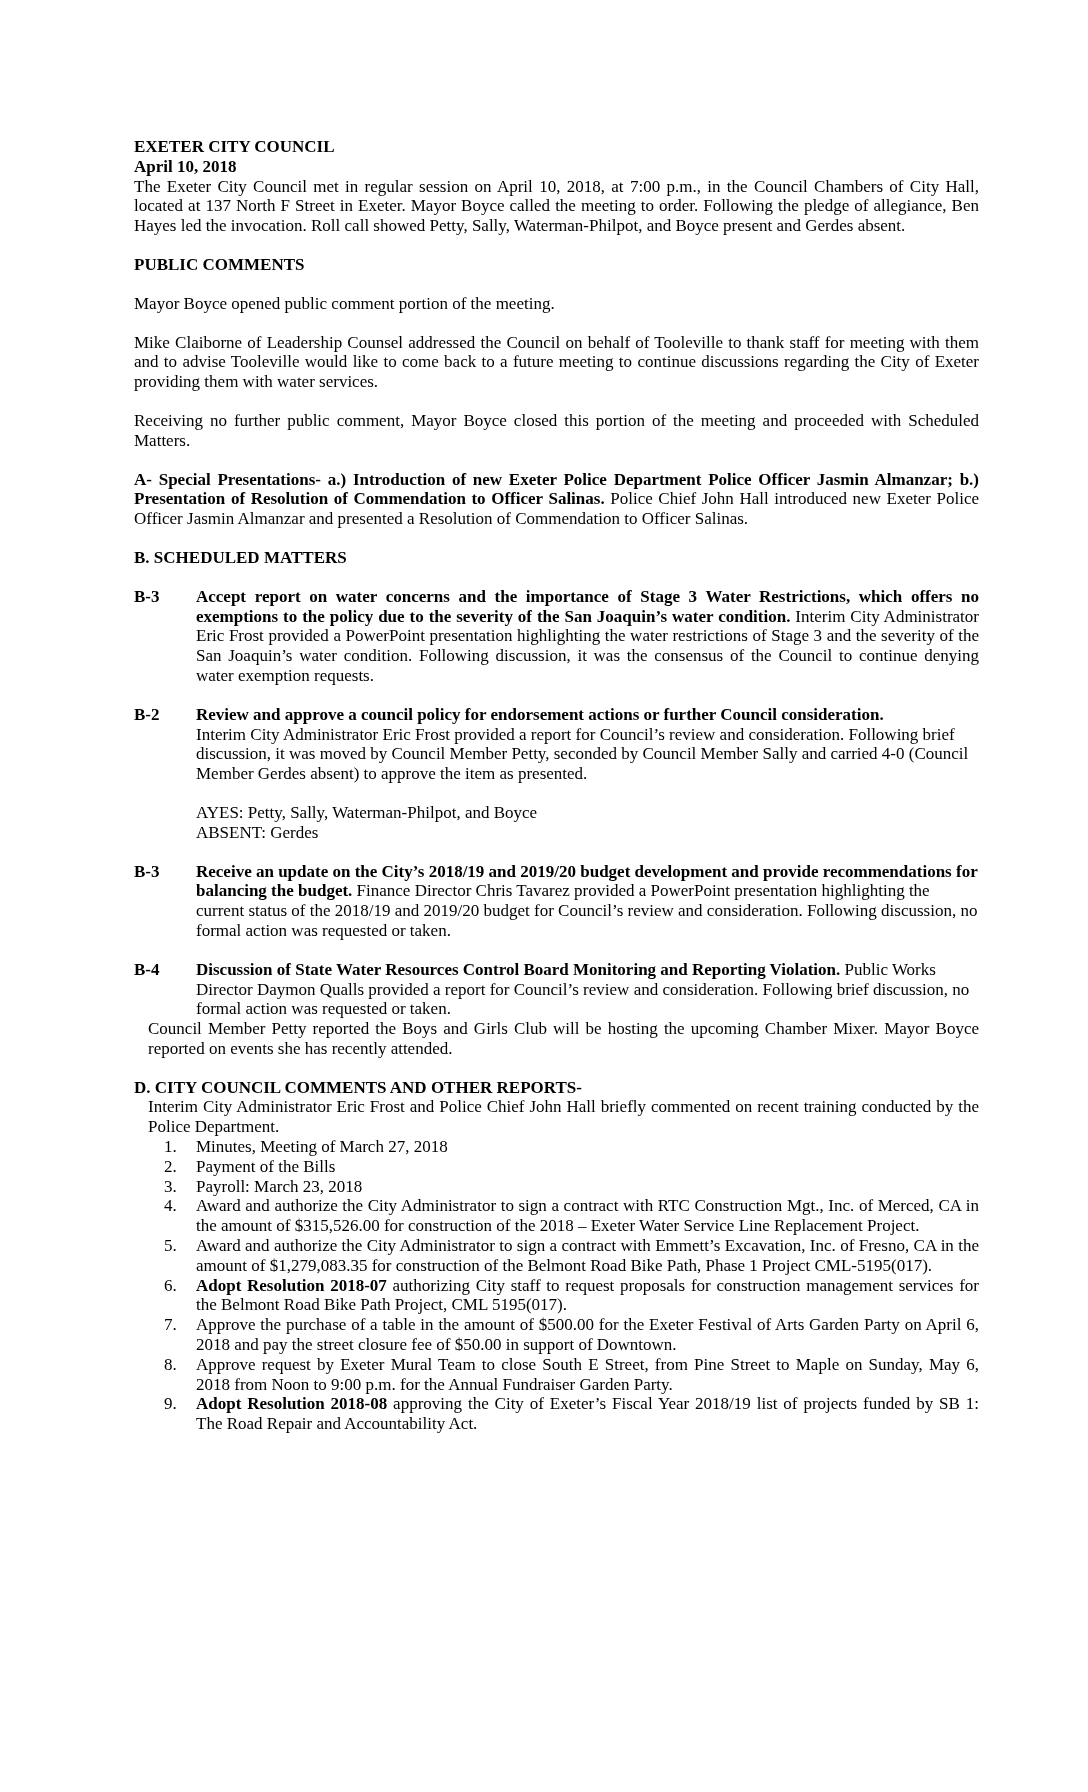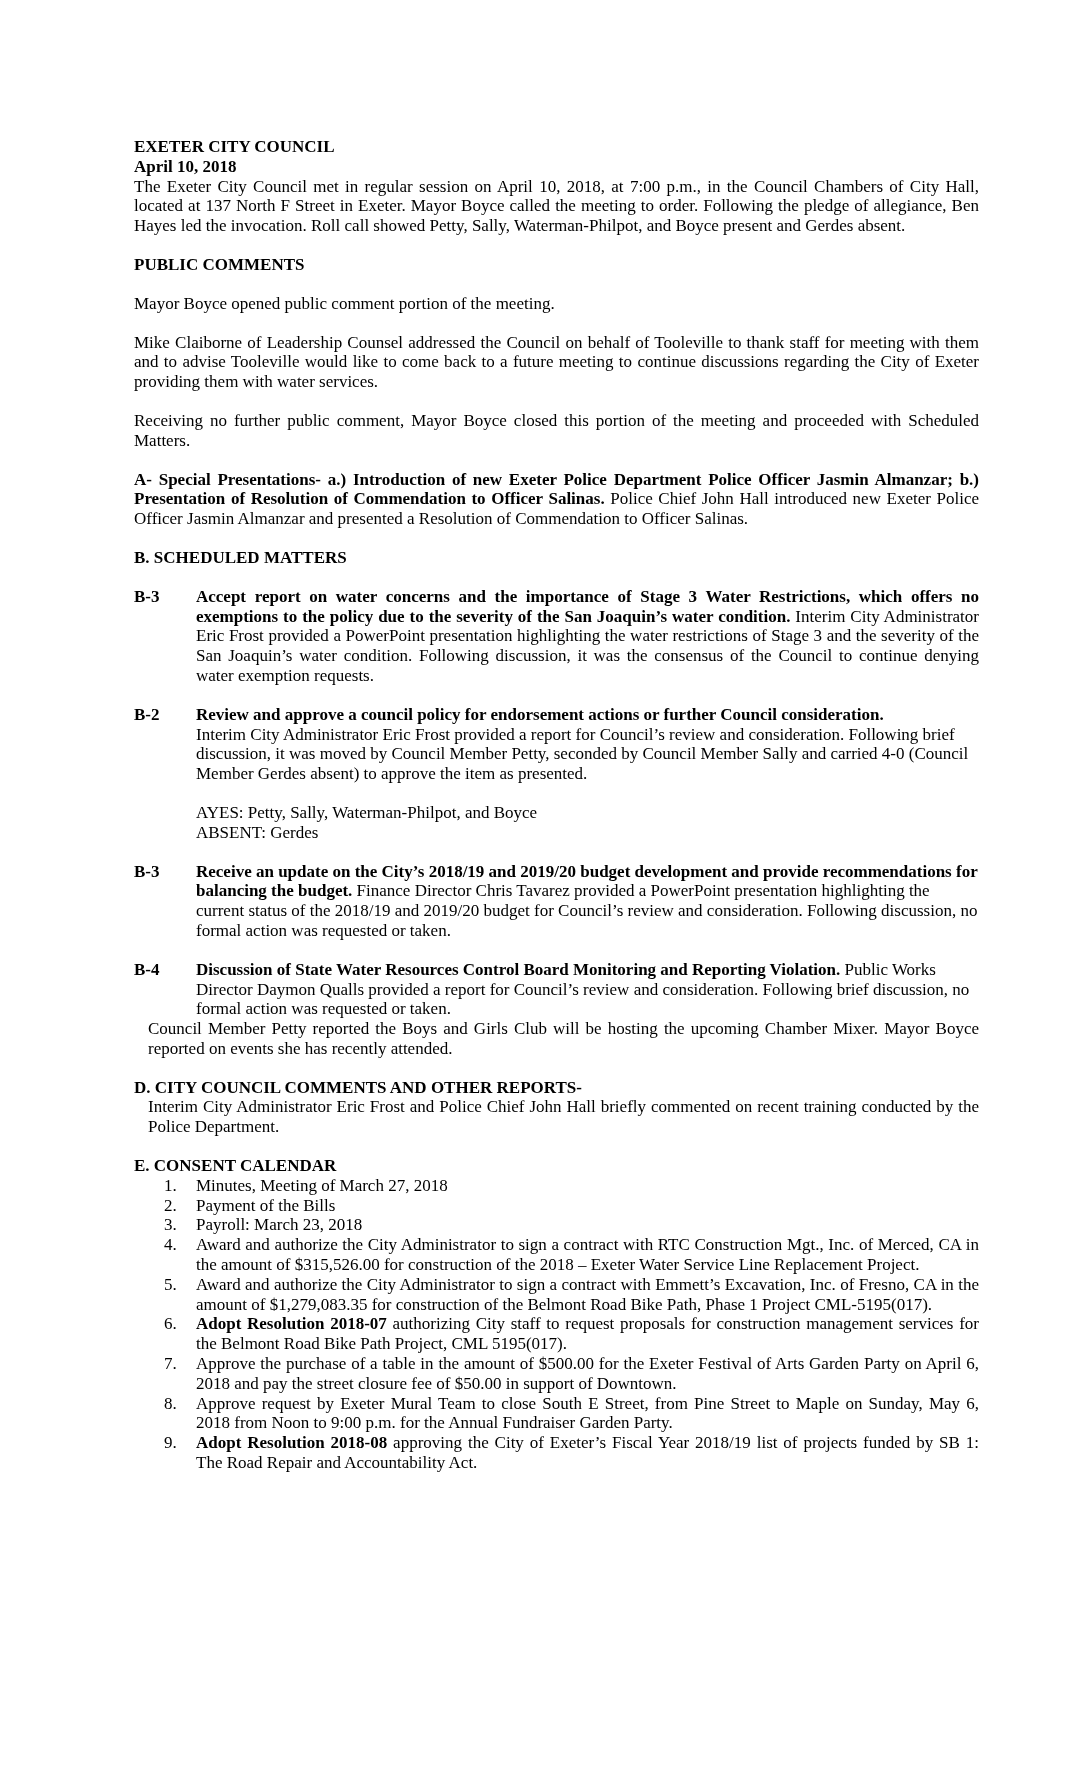--- a/index.html
+++ b/index.html
@@ -59,21 +59,20 @@
   <div class="item gap1" style="text-align:left;">
     <span class="num">B-4</span>
     <span class="b">Discussion of State Water Resources Control Board Monitoring and Reporting Violation.</span><span> Public Works Director Daymon Qualls provided a report for Council’s review and consideration. Following brief discussion, no formal action was requested or taken.</span>
   </div>
 
   <p class="sec-body">Council Member Petty reported the Boys and Girls Club will be hosting the upcoming Chamber Mixer.  Mayor Boyce reported on events she has recently attended.</p>
 
   <p class="hdr gap1">D. CITY COUNCIL COMMENTS AND OTHER REPORTS-</p>
   <p class="sec-body">Interim City Administrator Eric Frost and Police Chief John Hall briefly commented on recent training conducted by the Police Department.</p>
 
-  <p class="hdr gap1">E.  CONSENT CALENDAR</p>
   <ol class="consent">
     <li><span class="cnum">1.</span><span class="b"></span><span>Minutes, Meeting of March 27, 2018</span></li>
     <li><span class="cnum">2.</span><span class="b"></span><span>Payment of the Bills</span></li>
     <li><span class="cnum">3.</span><span class="b"></span><span>Payroll:  March 23, 2018</span></li>
     <li><span class="cnum">4.</span><span class="b"></span><span>Award and authorize the City Administrator to sign a contract with RTC Construction Mgt., Inc. of Merced, CA in the amount of $315,526.00 for construction of the 2018 – Exeter Water Service Line Replacement Project.</span></li>
     <li><span class="cnum">5.</span><span class="b"></span><span>Award and authorize the City Administrator to sign a contract with Emmett’s Excavation, Inc. of Fresno, CA in the amount of $1,279,083.35 for construction of the Belmont Road Bike Path, Phase 1 Project CML-5195(017).</span></li>
     <li><span class="cnum">6.</span><span class="b">Adopt Resolution 2018-07</span><span> authorizing City staff to request proposals for construction management services for the Belmont Road Bike Path Project, CML 5195(017).</span></li>
     <li><span class="cnum">7.</span><span class="b"></span><span>Approve the purchase of a table in the amount of $500.00 for the Exeter Festival of Arts Garden Party on April 6, 2018 and pay the street closure fee of $50.00 in support of Downtown.</span></li>
     <li><span class="cnum">8.</span><span class="b"></span><span>Approve request by Exeter Mural Team to close South E Street, from Pine Street to Maple on Sunday, May 6, 2018 from Noon to 9:00 p.m. for the Annual Fundraiser Garden Party.</span></li>
     <li><span class="cnum">9.</span><span class="b">Adopt Resolution 2018-08</span><span> approving the City of Exeter’s Fiscal Year 2018/19 list of projects funded by SB 1: The Road Repair and Accountability Act.</span></li>

